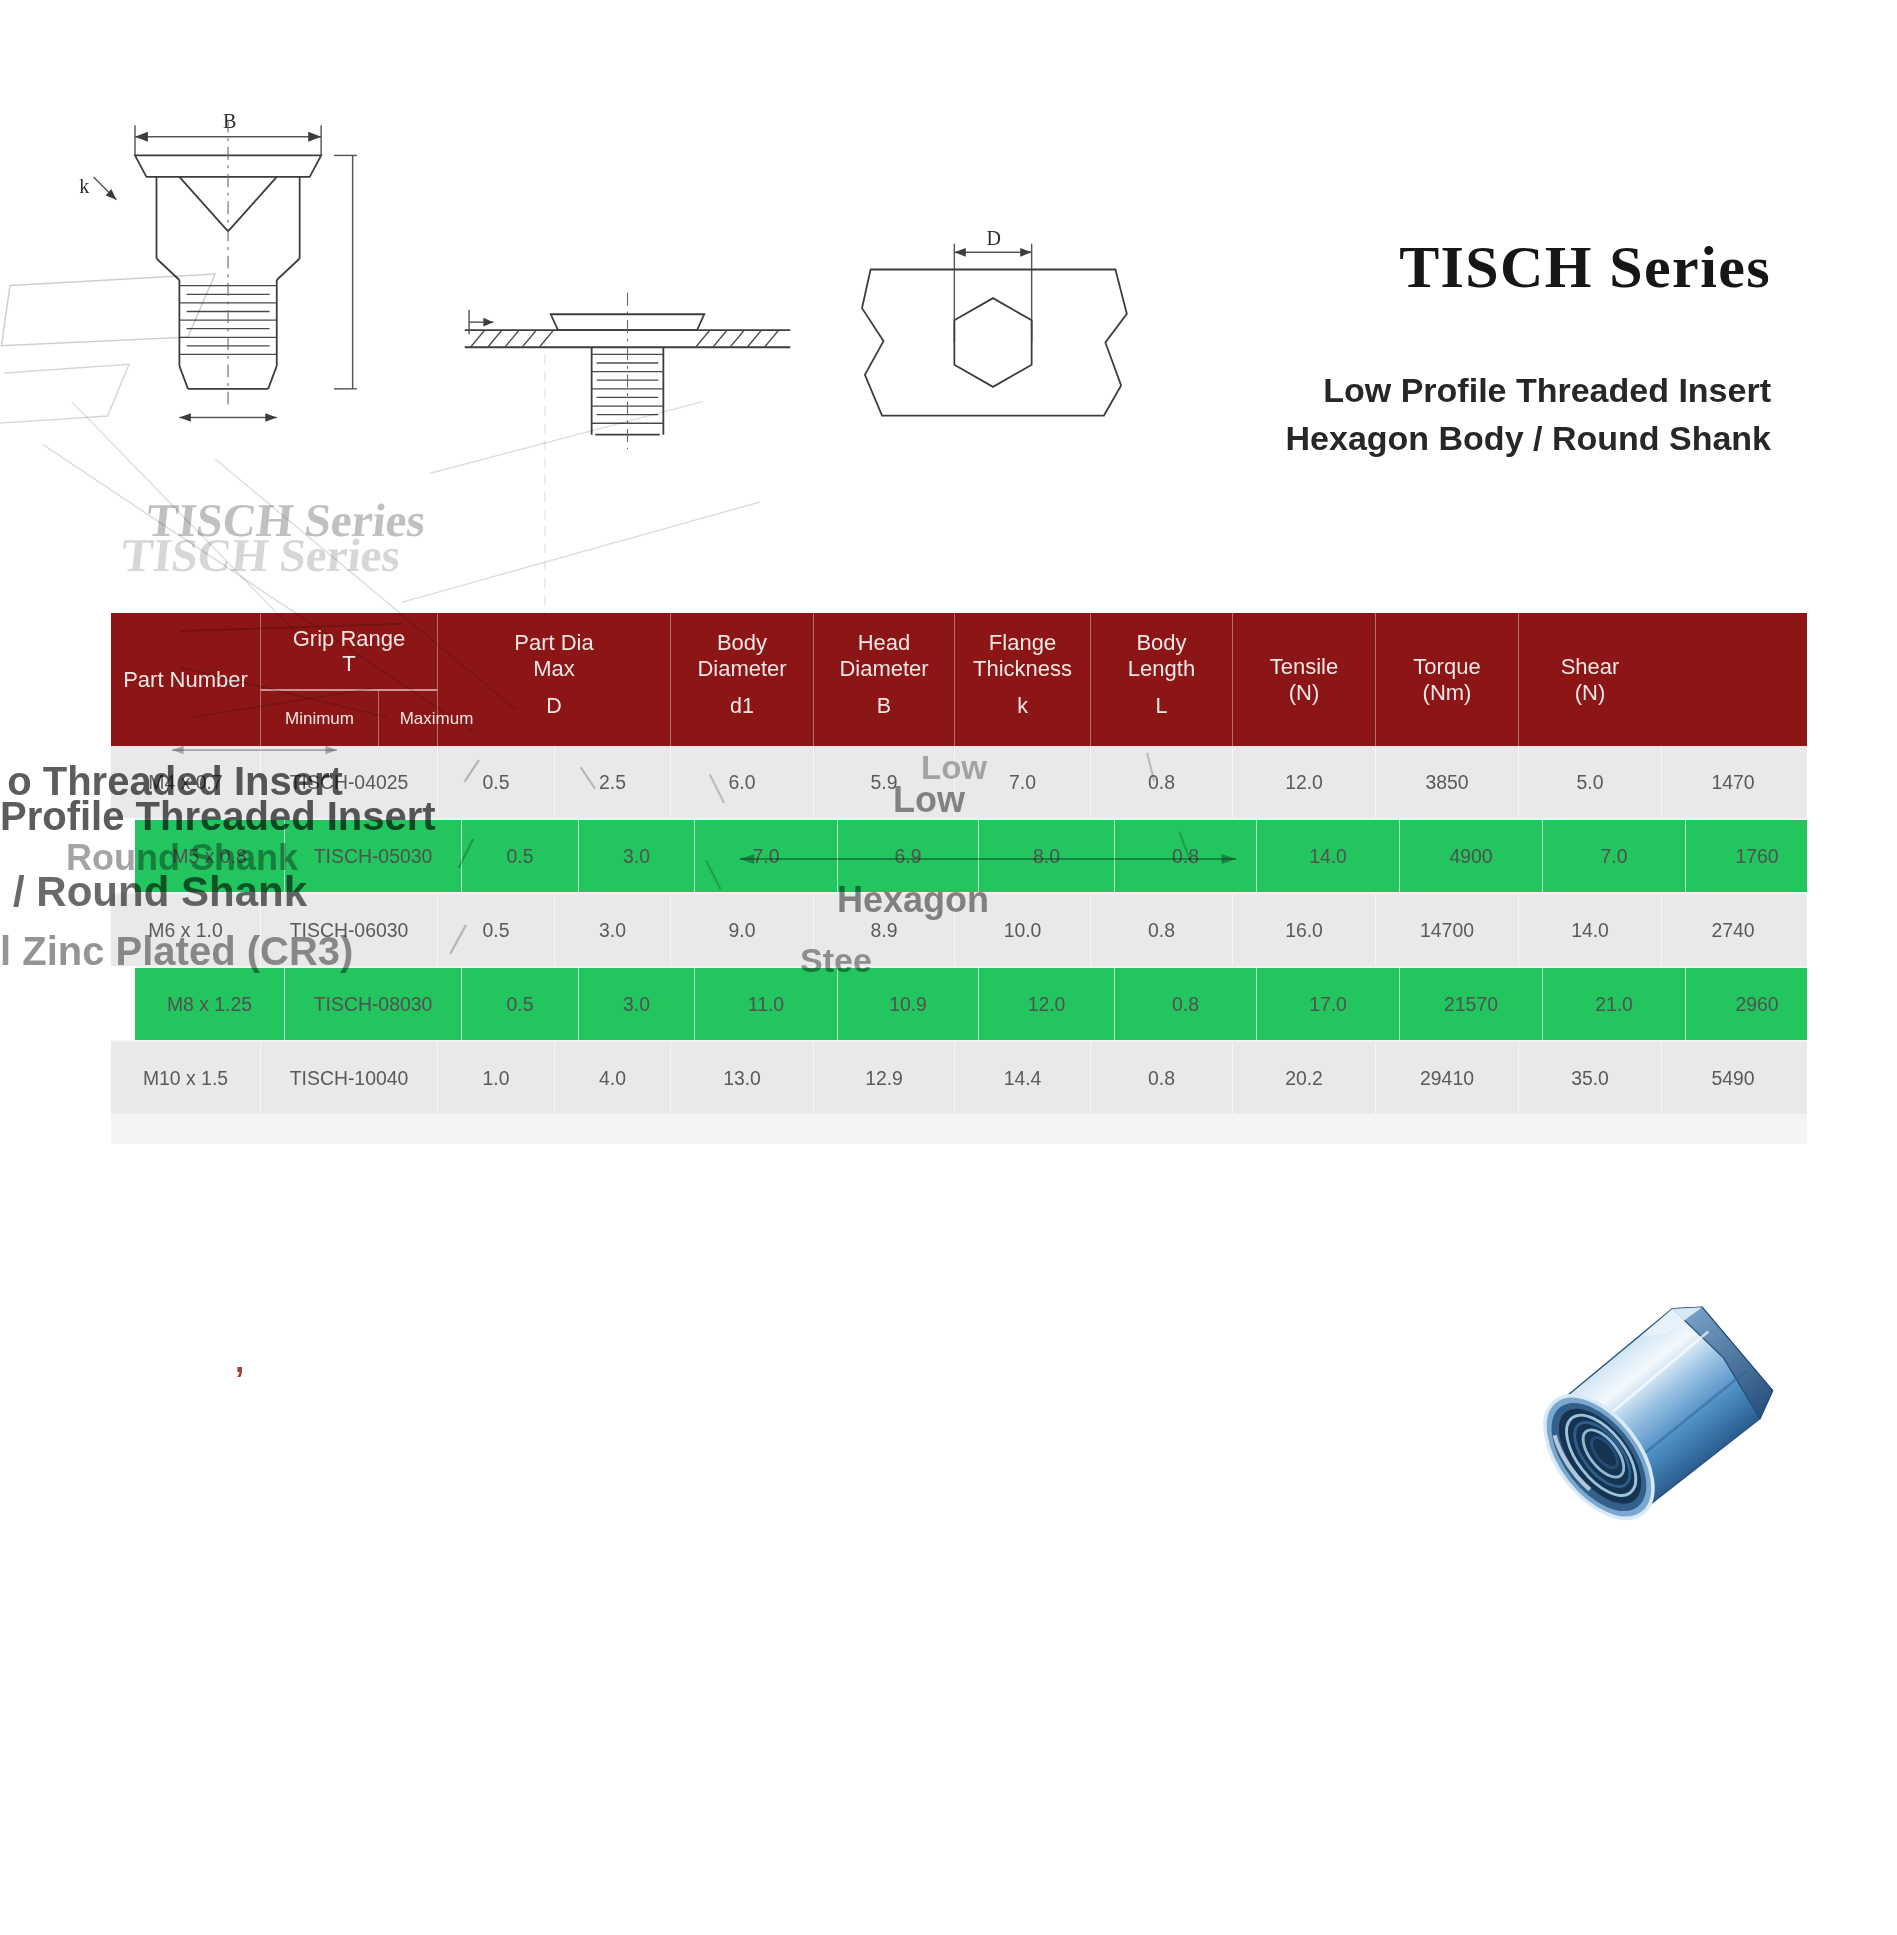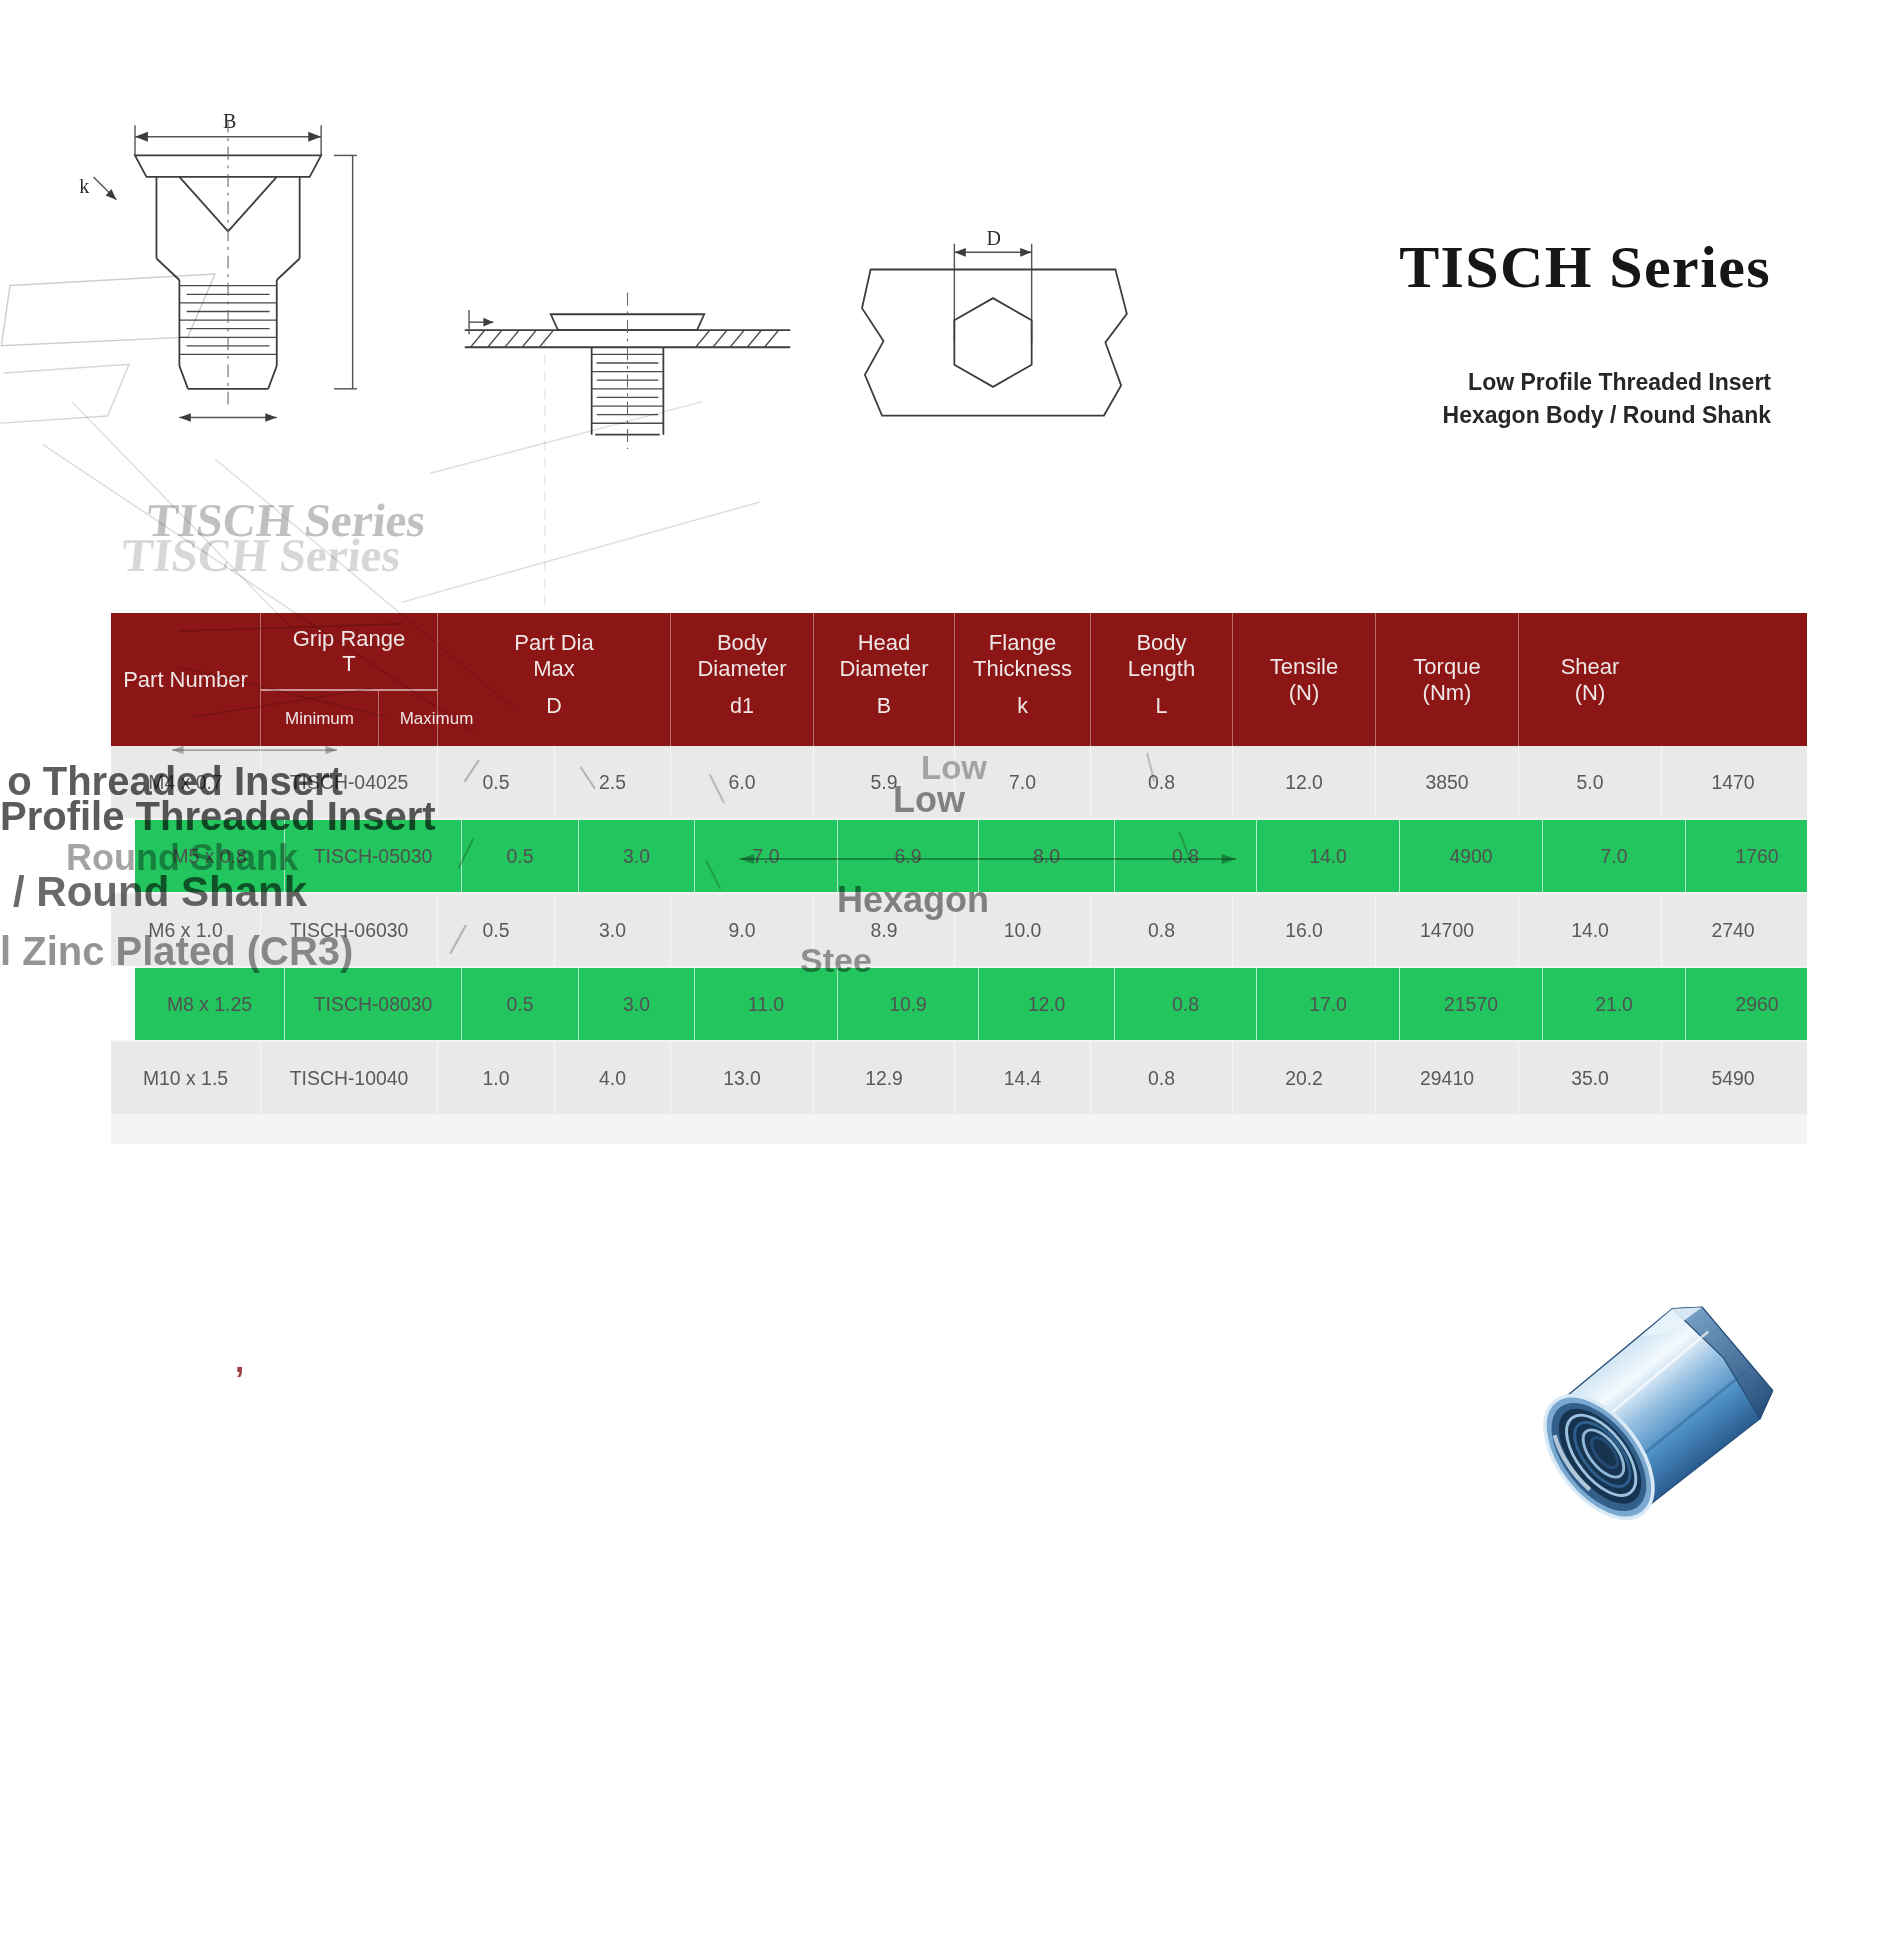--- a/index.html
+++ b/index.html
@@ -8,21 +8,21 @@
     font-family:"Liberation Sans",sans-serif;overflow:hidden;
   }
   .abs{position:absolute;}
 
   
   .title-block{right:126px;left:932px;top:237px;text-align:right;}
   .series-title{
     font-family:"Liberation Serif",serif;font-weight:bold;font-size:60px;
     color:#161616;letter-spacing:1.4px;line-height:1;
   }
-  .subtitle{margin-top:69px;font-size:23px;font-weight:bold;color:#272727;line-height:1.42;}
+  .subtitle{margin-top:69px;font-size:34px;font-weight:bold;color:#272727;line-height:1.42;}
 
   
   svg.drawing{position:absolute;}
   svg.drawing line,svg.drawing path,svg.drawing polygon,svg.drawing polyline{
     stroke:#3d3d3d;stroke-width:2.5;fill:none;
   }
   svg.drawing text{font-family:"Liberation Serif",serif;font-size:28px;fill:#2e2e2e;stroke:none;}
   svg.drawing .dim{stroke:#555;stroke-width:2;}
   svg.drawing .arrow{fill:#3d3d3d;stroke:none;}
   svg.drawing .cl{stroke-dasharray:18 8 4 8;stroke-width:1.5;stroke:#666;}

